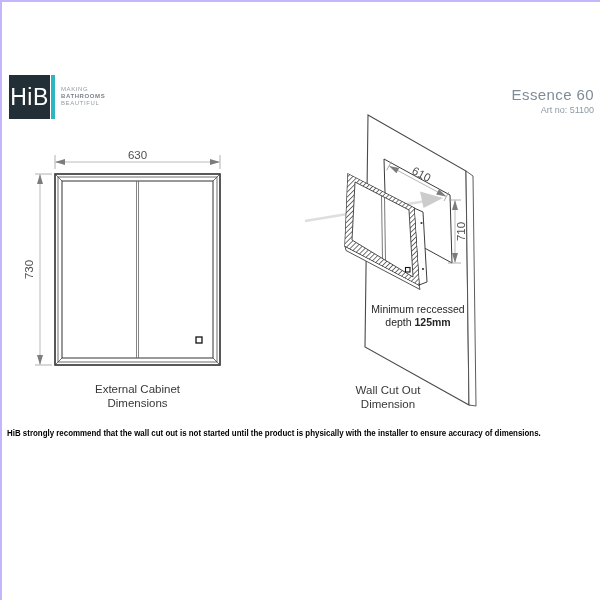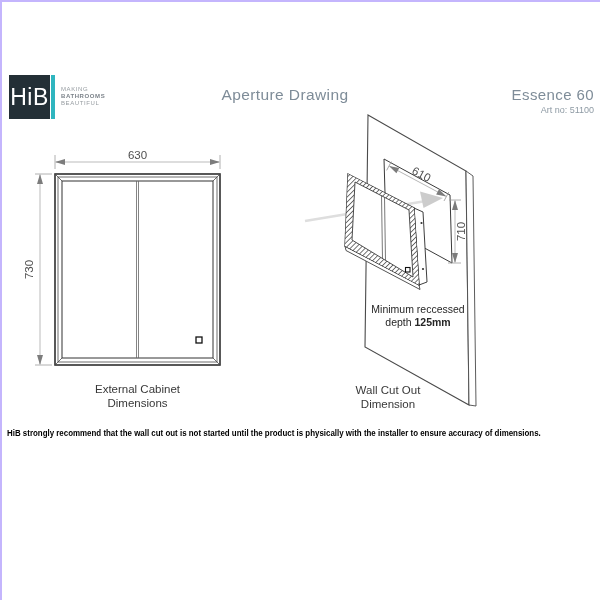--- a/index.html
+++ b/index.html
@@ -59,21 +59,20 @@
       <span>HiB</span>
     </div>
     <div class="logo-stripe"></div>
   </div>
   <div class="tagline">
     <div>MAKING</div>
     <div class="bold-line">BATHROOMS</div>
     <div>BEAUTIFUL</div>
   </div>
 
-  <div class="doc-title">Aperture Drawing</div>
 
   <div class="product-block">
     <div class="product-name">Essence 60</div>
     <div class="product-art">Art no: 51100</div>
   </div>
 
   <svg class="drawing" width="600" height="600" viewBox="0 0 600 600">
     <defs>
       <pattern id="hatch" width="3.5" height="3.5" patternUnits="userSpaceOnUse" patternTransform="rotate(45)">
         <rect width="3.5" height="3.5" fill="#ffffff"></rect>

